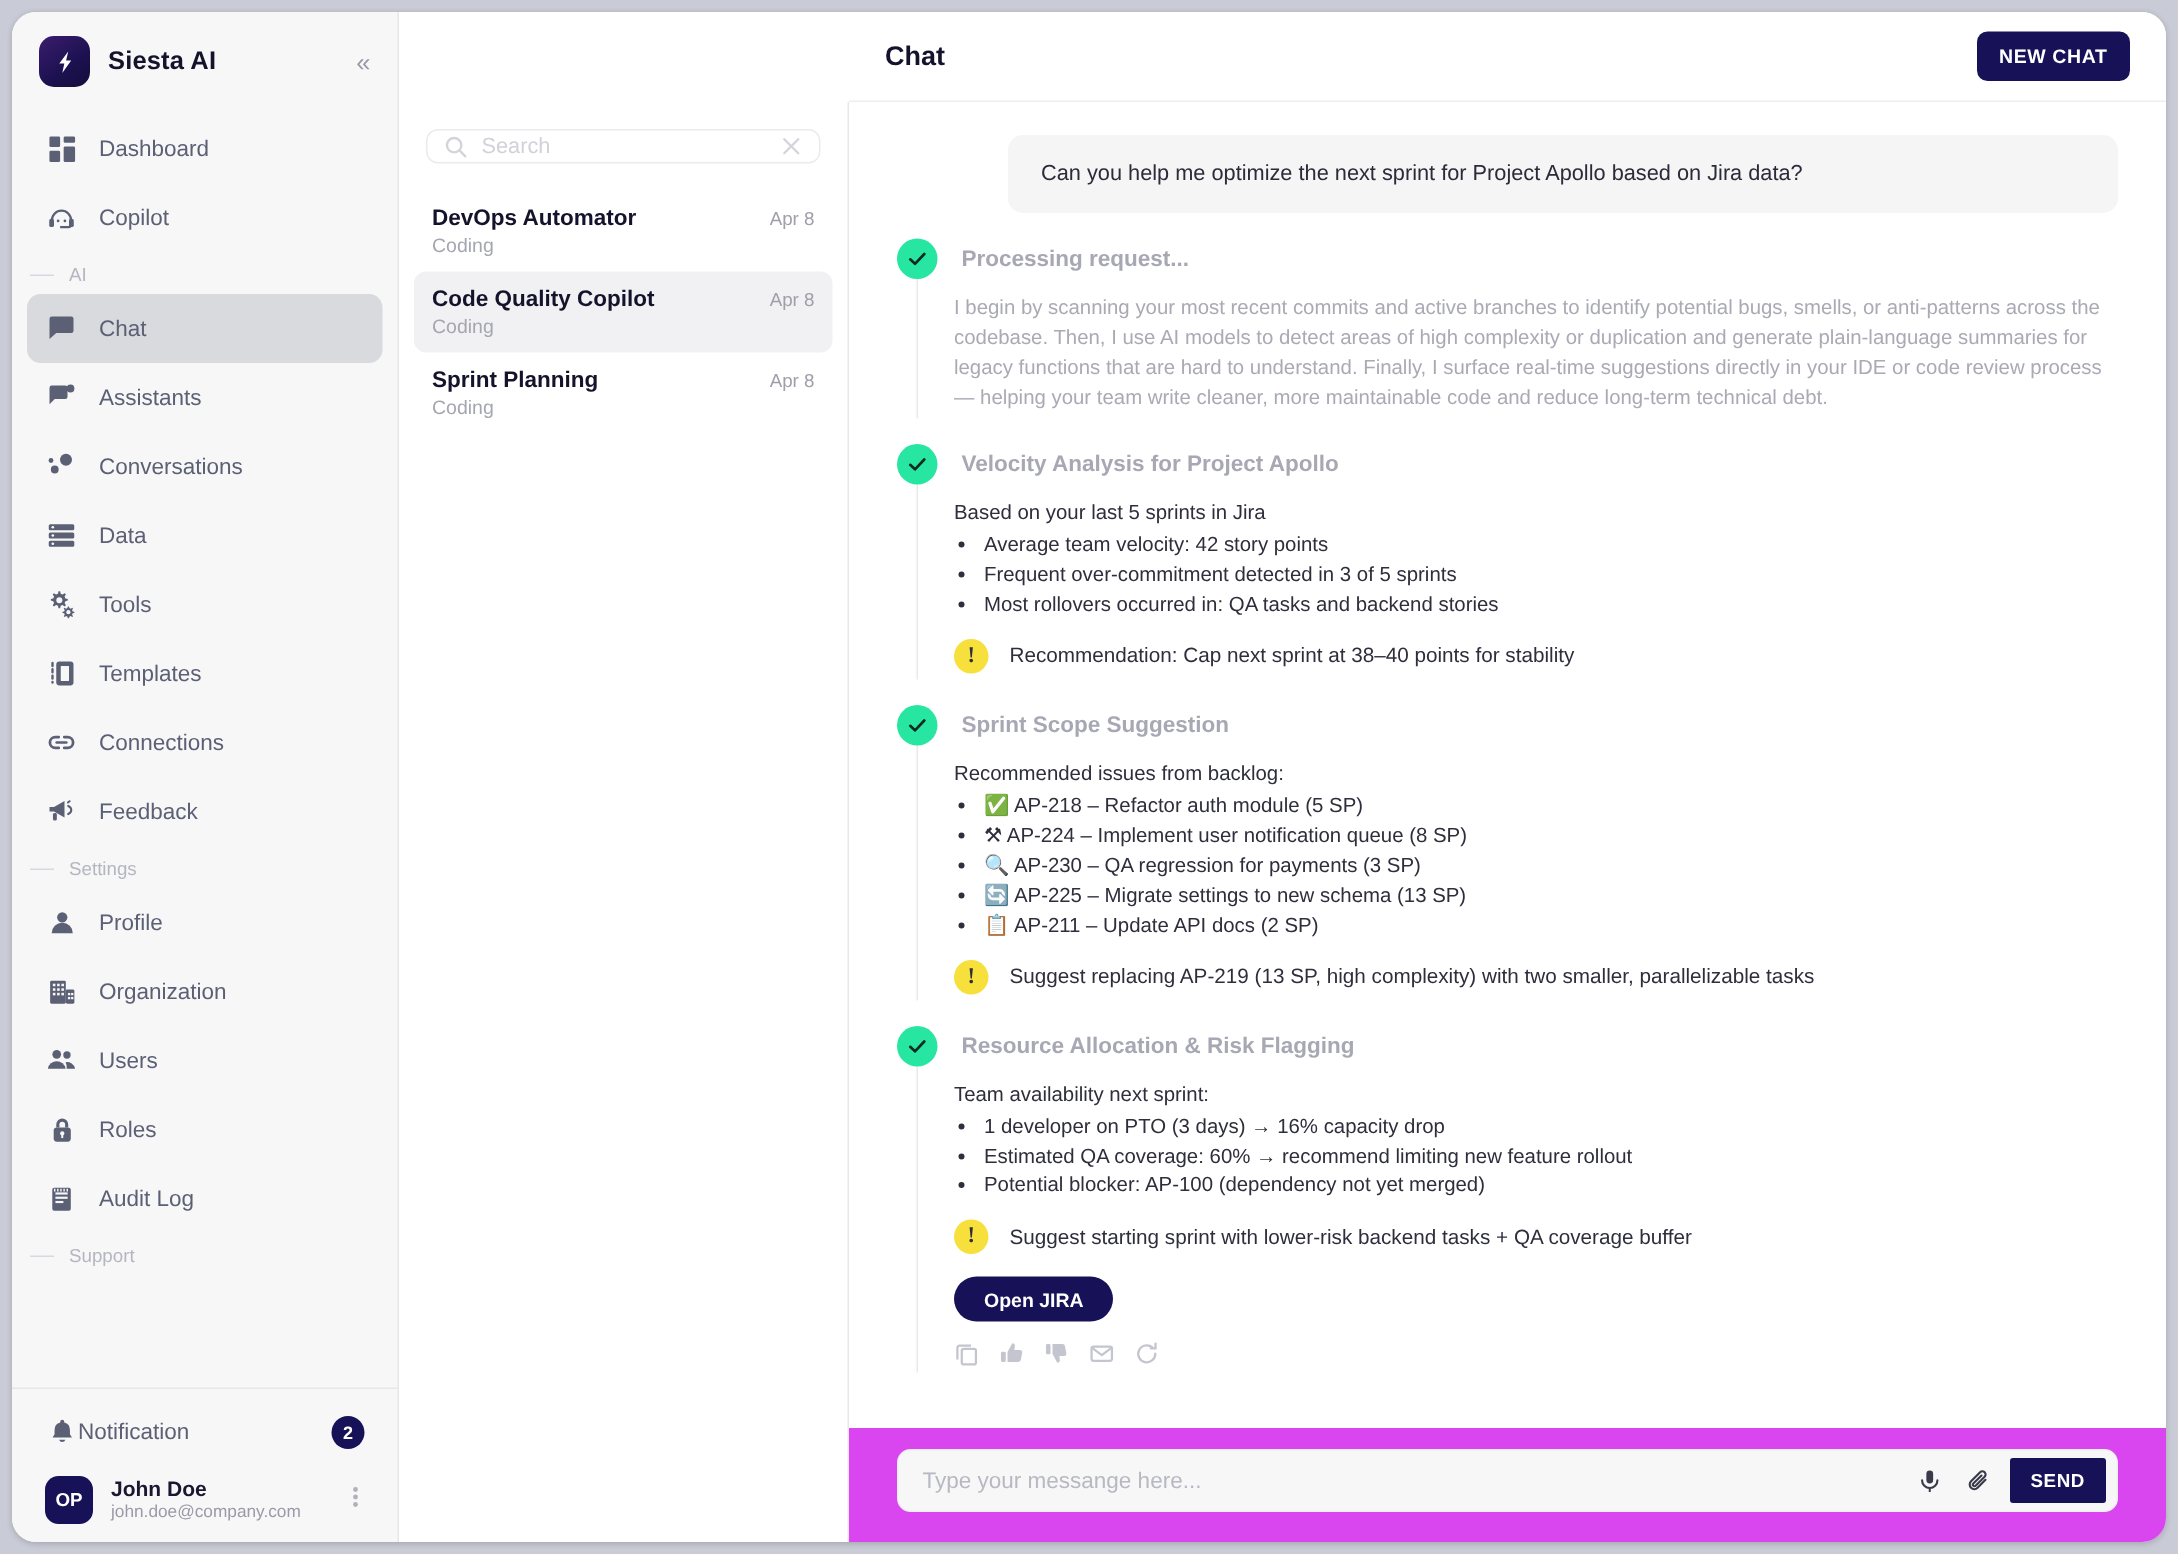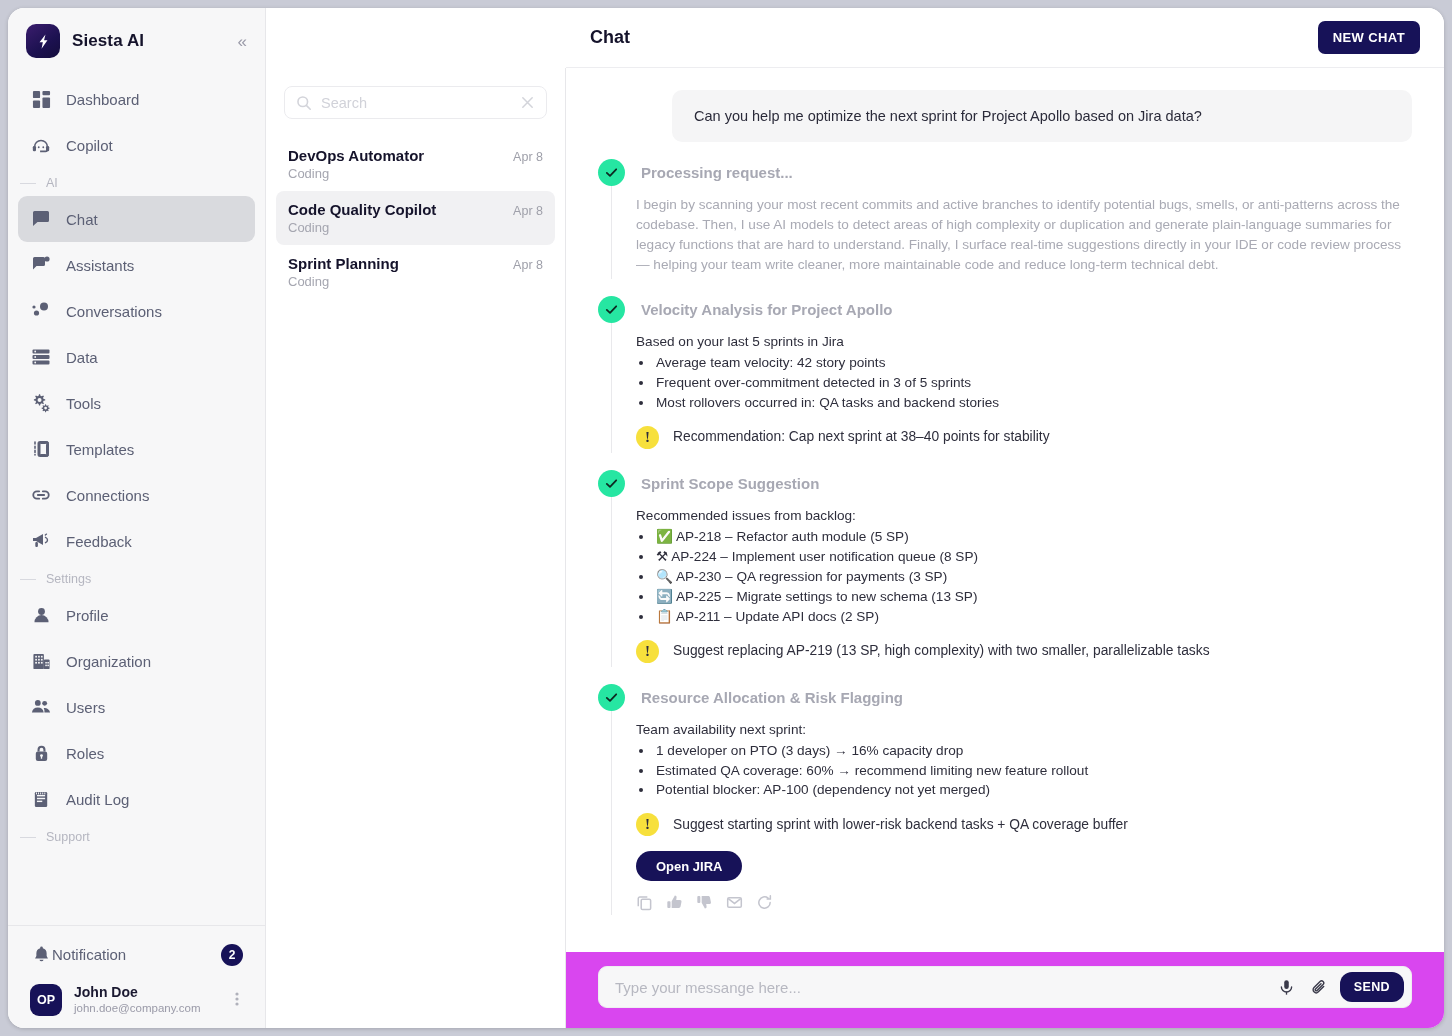--- a/index.html
+++ b/index.html
@@ -123,21 +123,21 @@
   
   .chatlist {
     width: 300px; flex: 0 0 300px;
     border-right: 1px solid #e7e7ea;
     display: flex; flex-direction: column;
     background: #fff;
     margin-top: 60px;
   }
   .search-wrap { padding: 18px 18px 10px 18px; }
   .search-box {
-    height: 33px;
+    height: 23px;
     border: 1px solid #ebebee;
     border-radius: 8px;
     display: flex; align-items: center;
     gap: 9px;
     padding: 0 11px;
   }
   .search-box .sicon { color: #d3d4da; display:flex; }
   .search-input {
     flex: 1; border: none; outline: none;
     font-size: 14.5px; color: #5c6075;
@@ -264,21 +264,21 @@
   }
   .composer-input {
     flex: 1; border: none; background: transparent; outline: none;
     font-size: 15px; color: #3b3b4a;
     font-family: "Liberation Sans", sans-serif;
   }
   .composer-input::placeholder { color: #b7b8c1; }
   .cicon { color: #3a3a4a; display: flex; cursor: pointer; padding: 0 4px; }
   .send-btn {
     background: #171258; color: #fff;
-    border: none; border-radius: 12px;
+    border: none; border-radius: 2px;
     height: 30px; padding: 0 14px;
     font-size: 12.5px; font-weight: bold;
     letter-spacing: .4px;
     cursor: pointer;
     font-family: "Liberation Sans", sans-serif;
   }
 </style>
 </head>
 <body>
 

